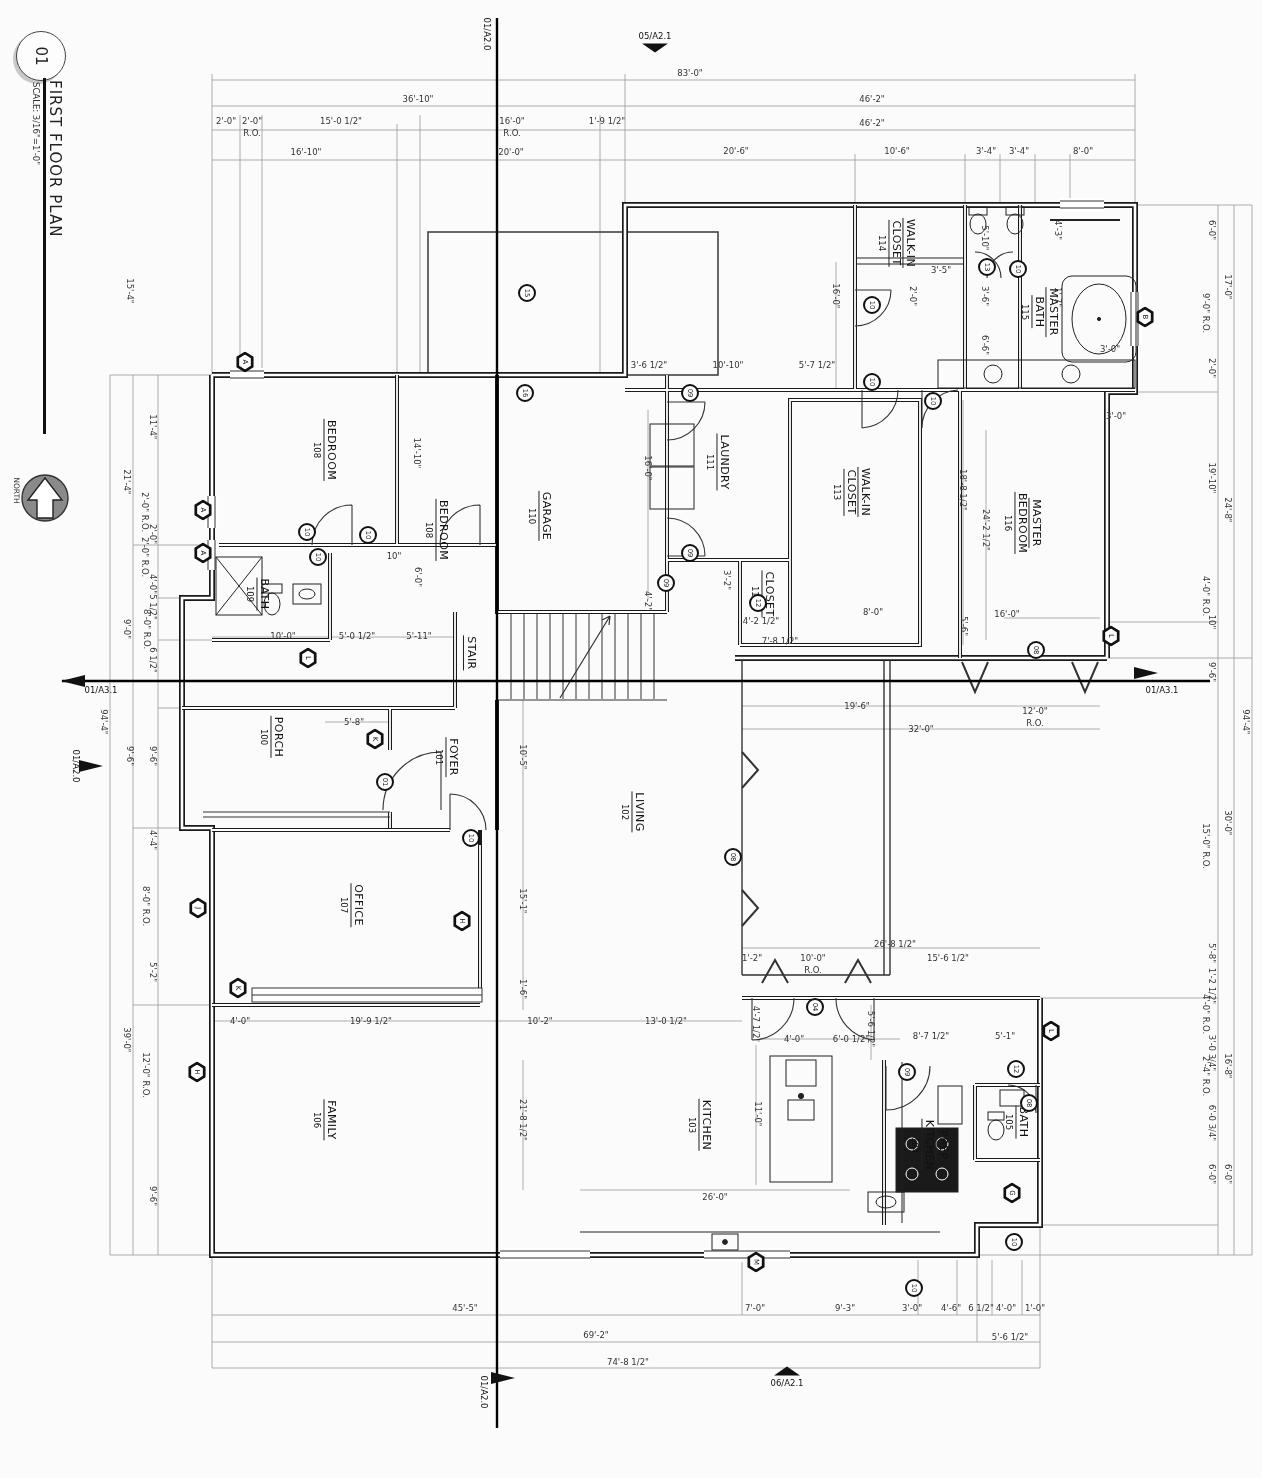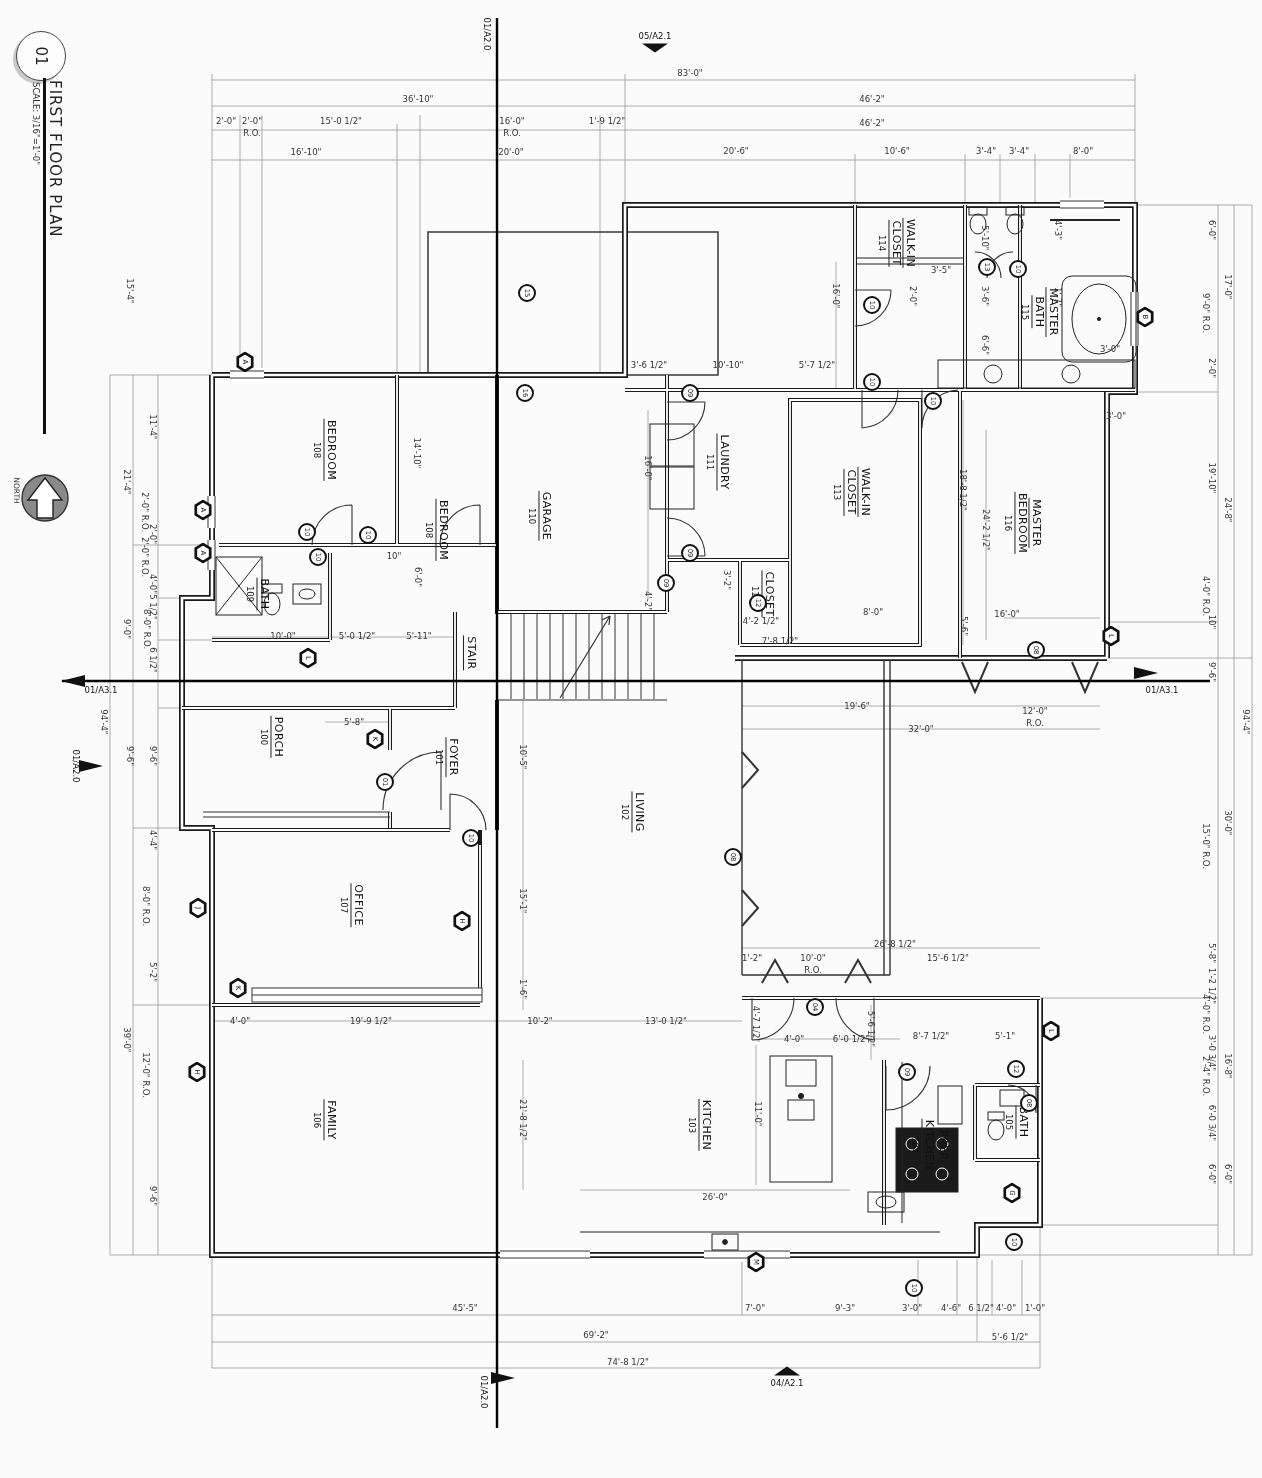--- a/index.html
+++ b/index.html
@@ -454,21 +454,21 @@
       <div class="ctag" style="position: absolute; left: 471px; top: 838px;">10</div>
       <div class="ctag" style="position: absolute; left: 914px; top: 1288px;">10</div>
       <div class="ctag" style="position: absolute; left: 1014px; top: 1242px;">10</div>
       <div class="ctag" style="position: absolute; left: 758px; top: 603px;">12</div>
       <div class="ctag" style="position: absolute; left: 1016px; top: 1069px;">12</div>
       <div class="ctag" style="position: absolute; left: 987px; top: 267px;">13</div>
       <div class="ctag" style="position: absolute; left: 527px; top: 293px;">15</div>
       <div class="ctag" style="position: absolute; left: 525px; top: 393px;">16</div>
       <div class="mlabel" style="position: absolute; left: 655px; top: 36px;">05/A2.1</div>
       <div class="tri" style="border-left: 13px solid transparent; border-right: 13px solid transparent; border-top: 9px solid rgb(17, 17, 17); position: absolute; left: 655px; top: 48px; transform: translate(-50%, -50%);"></div>
-      <div class="mlabel" style="position: absolute; left: 787px; top: 1383px;">04/A2.1</div>
+      <div class="mlabel" style="position: absolute; left: 787px; top: 1383px;">06/A2.1</div>
       <div class="tri" style="border-left: 13px solid transparent; border-right: 13px solid transparent; border-bottom: 9px solid rgb(17, 17, 17); position: absolute; left: 787px; top: 1371px; transform: translate(-50%, -50%);"></div>
       <div class="mlabel" style="position: absolute; left: 101px; top: 690px;">01/A3.1</div>
       <div class="tri" style="border-top: 6px solid transparent; border-bottom: 6px solid transparent; border-right: 24px solid rgb(17, 17, 17); position: absolute; left: 73px; top: 681px; transform: translate(-50%, -50%);"></div>
       <div class="mlabel" style="position: absolute; left: 1162px; top: 690px;">01/A3.1</div>
       <div class="tri" style="border-top: 6px solid transparent; border-bottom: 6px solid transparent; border-left: 24px solid rgb(17, 17, 17); position: absolute; left: 1146px; top: 673px; transform: translate(-50%, -50%);"></div>
       <div class="mlabel v" style="position: absolute; left: 487px; top: 34px;">01/A2.0</div>
       <div class="mlabel v" style="position: absolute; left: 484px; top: 1392px;">01/A2.0</div>
       <div class="tri" style="border-top: 6px solid transparent; border-bottom: 6px solid transparent; border-left: 24px solid rgb(17, 17, 17); position: absolute; left: 503px; top: 1378px; transform: translate(-50%, -50%);"></div>
       <div class="mlabel v" style="position: absolute; left: 76px; top: 766px;">01/A2.0</div>
       <div class="tri" style="border-top: 6px solid transparent; border-bottom: 6px solid transparent; border-left: 24px solid rgb(17, 17, 17); position: absolute; left: 91px; top: 766px; transform: translate(-50%, -50%);"></div>

